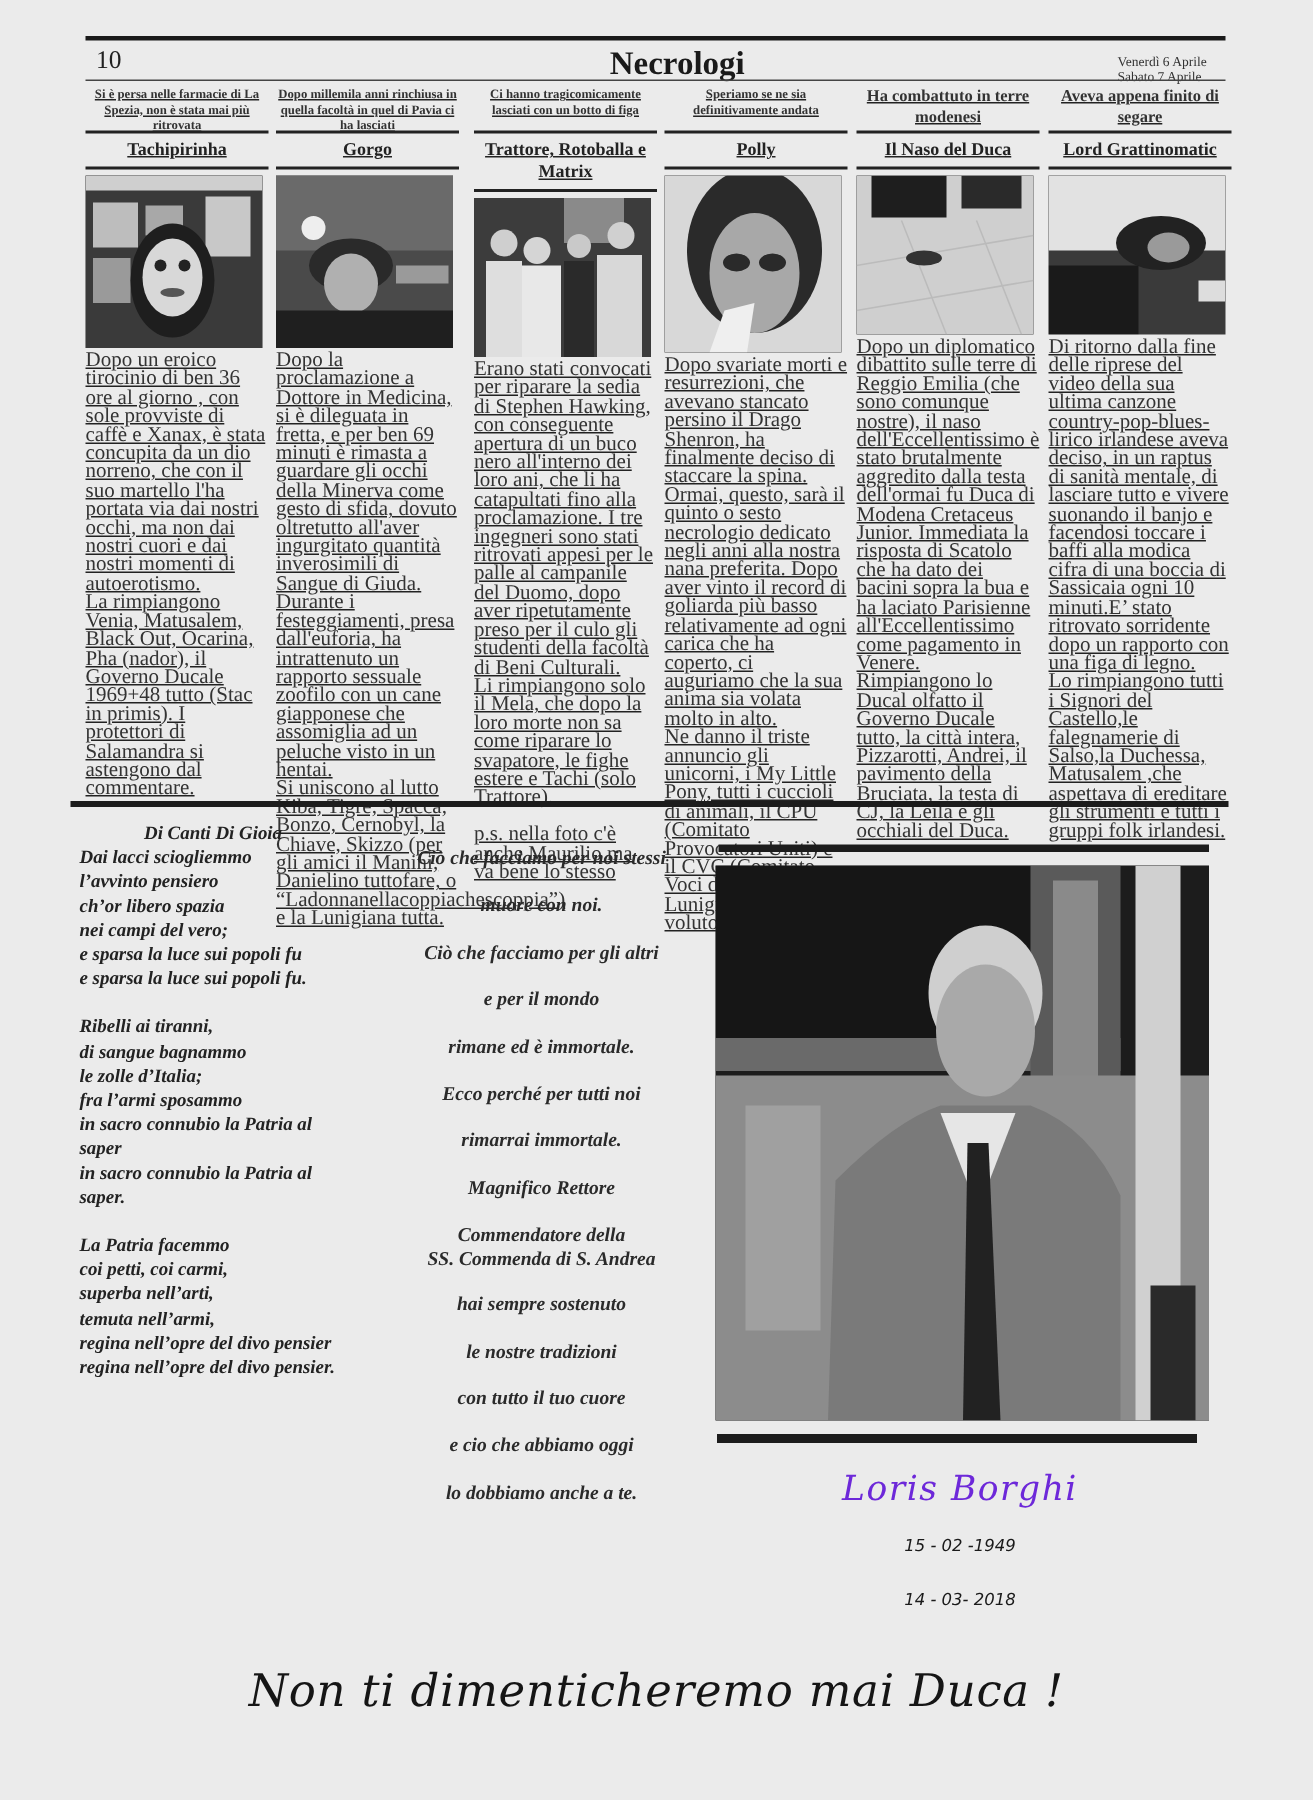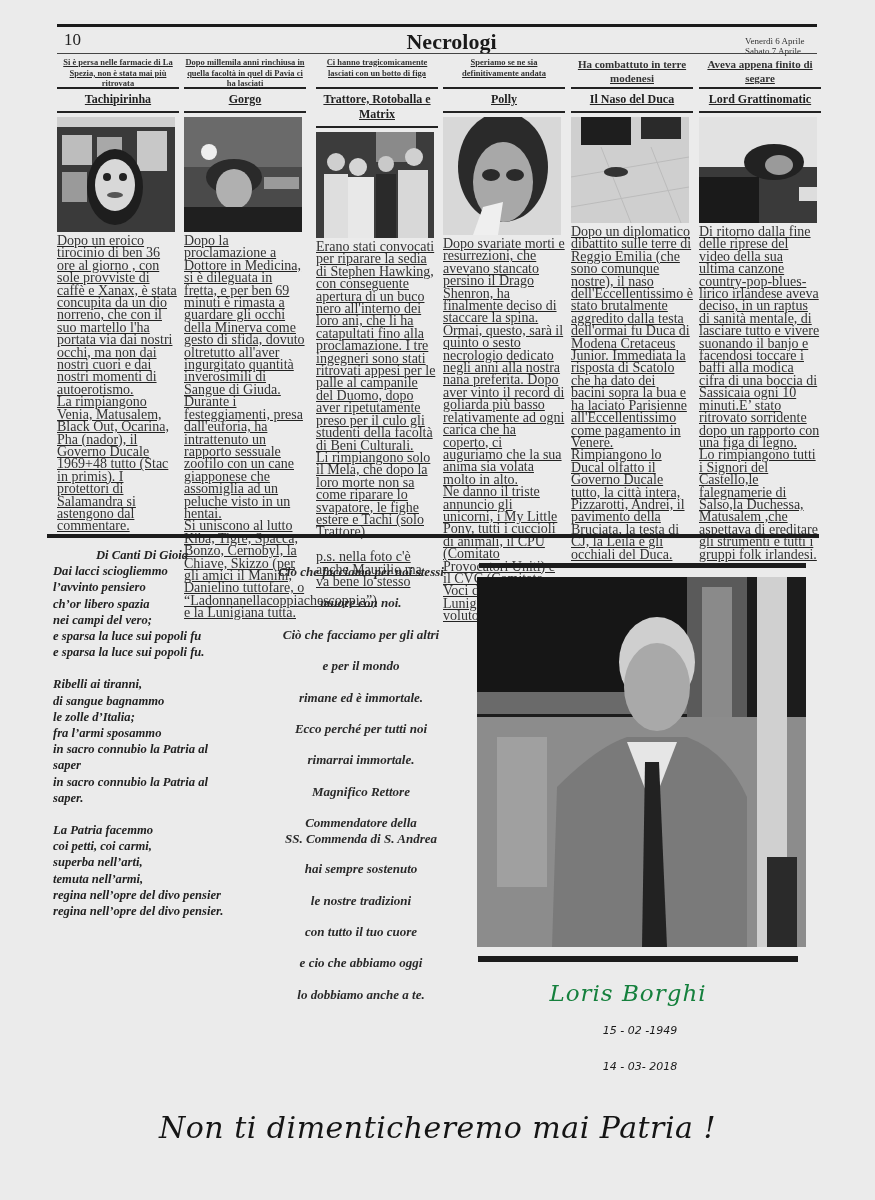--- a/index.html
+++ b/index.html
@@ -41,21 +41,21 @@
   
   .tribute { position: absolute; left: 256px; top: 564px; width: 210px; text-align: center; font-style: italic; font-weight: bold; font-size: 13px; color: #2a2a2a; }
   .tribute .tl { height: 31.4px; line-height: 16px; }
   .tribute .tl.two { height: 46px; line-height: 15.5px; white-space: pre-line; }
 
   
   .portrait-rule { position: absolute; left: 479px; top: 563px; width: 327px; height: 5px; background: #1c1c1c; }
   .portrait { position: absolute; left: 477px; top: 577px; width: 329px; height: 370px; overflow: hidden; background: #2e2e2e; }
   .portrait-rule2 { position: absolute; left: 478px; top: 956px; width: 320px; height: 6px; background: #1c1c1c; }
 
-  .sig-name { position: absolute; left: 458px; top: 980px; width: 340px; text-align: center; font-family: "DejaVu Serif", serif; font-style: italic; font-size: 23px; color: #15803d; letter-spacing: 1px; }
+  .sig-name { position: absolute; left: 470px; top: 980px; width: 340px; text-align: center; font-family: "DejaVu Serif", serif; font-style: italic; font-size: 23px; color: #6d28d9; letter-spacing: 1px; }
   .sig-date { position: absolute; left: 470px; width: 340px; text-align: center; font-family: "DejaVu Sans", sans-serif; font-style: italic; font-size: 11px; color: #1a1a1a; }
   .sd1 { top: 1024px; } .sd2 { top: 1060px; }
 
   .farewell { position: absolute; left: 0; width: 875px; top: 1110px; text-align: center; font-family: "DejaVu Serif", serif; font-style: italic; font-size: 30px; color: #151515; letter-spacing: 0.5px; }
 </style>
 </head>
 <body>
 
 <div class="page">
 
@@ -258,14 +258,14 @@
       <path d="M150 165 L175 230 L200 165 Z" fill="#e6e6e6"></path>
       <path d="M168 185 L182 185 L190 370 L165 370 Z" fill="#222"></path>
     </svg>
   </div>
   <div class="portrait-rule2"></div>
 
   <div class="sig-name">Loris Borghi</div>
   <div class="sig-date sd1">15 - 02 -1949</div>
   <div class="sig-date sd2">14 - 03- 2018</div>
 
-  <div class="farewell">Non ti dimenticheremo mai Patria !</div>
+  <div class="farewell">Non ti dimenticheremo mai Duca !</div>
 </div>
 
 </body></html>

